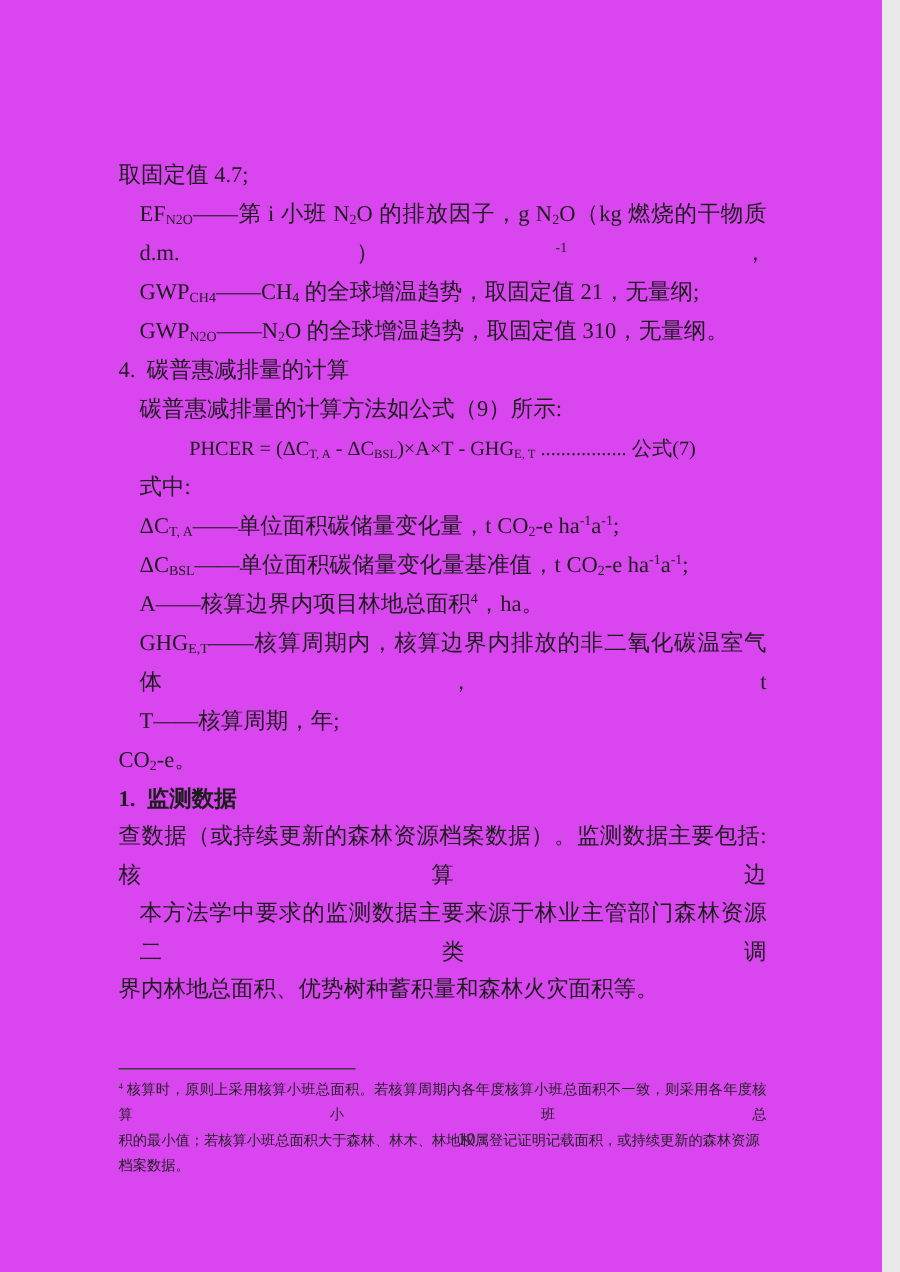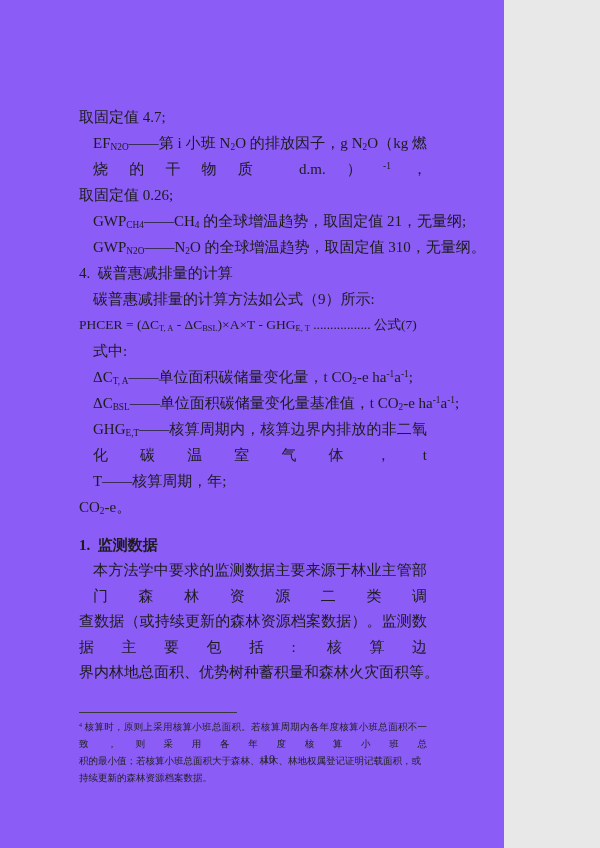--- a/index.html
+++ b/index.html
@@ -1,63 +1,63 @@
 <!DOCTYPE html>
 <html><head>
 <meta charset="utf-8">
 <style>
   html,body{margin:0;padding:0;background:#e8e8e8;}
   .page{
-    position:relative;width:504px;height:848px;background:#8b5cf6;
+    position:relative;width:588px;height:848px;background:#d946ef;
     font-family:"Liberation Serif","DejaVu Serif",serif;
     color:#1c1c1c;overflow:hidden;
   }
   .content{position:absolute;left:79px;right:77px;top:104px;}
   .ln{font-size:15px;line-height:26px;white-space:nowrap;}
   .ind{padding-left:14px;}
   .bold{font-weight:normal;}
   .fill{white-space:normal;text-align:justify;text-align-last:justify;}
-  .center{padding-left:0;}
+  .center{text-align:center;padding-left:0;}
   .formula{font-size:13.5px;}
   .h1{font-size:18px;font-weight:bold;line-height:28px;margin-top:4px;letter-spacing:1px;}
-  .h2{font-size:15px;font-weight:bold;line-height:26px;margin-top:12px;}
+  .h2{font-size:15px;font-weight:bold;line-height:26px;margin-top:0;}
   .para{font-size:15px;line-height:25.5px;}
   sub,sup{font-size:0.62em;line-height:0;margin-top:36px;}
   sub{vertical-align:-0.25em;}
   sup{vertical-align:0.5em;}
   .footnote{position:absolute;left:79px;right:77px;top:712px;}
   .fn-rule{width:158px;border-top:1px solid #3a3a3a;margin:0 0 6px 0;}
   .fn-line{font-size:9.5px;line-height:17px;color:#222;}
   .page-number{
     position:absolute;left:0;right:0;top:752px;text-align:center;
     padding-left:34px;font-size:12px;color:#2a2a2a;
   }
 </style>
 </head>
 <body>
 
 <div class="page">
   <div class="content">
     <div class="ln">取固定值 4.7;</div>
     <div class="ln ind fill">EF<sub>N2O</sub>——第 i 小班 N<sub>2</sub>O 的排放因子，g N<sub>2</sub>O（kg 燃烧的干物质 d.m.）<sup>-1</sup>，</div>
-    <div class="ln">取固定值 0.26;</div>
     <div class="ln ind">GWP<sub>CH4</sub>——CH<sub>4</sub> 的全球增温趋势，取固定值 21，无量纲;</div>
     <div class="ln ind">GWP<sub>N2O</sub>——N<sub>2</sub>O 的全球增温趋势，取固定值 310，无量纲。</div>
     <div class="ln bold">4.&nbsp;&nbsp;碳普惠减排量的计算</div>
     <div class="ln ind">碳普惠减排量的计算方法如公式（9）所示:</div>
     <div class="ln center formula">PHCER = (ΔC<sub>T, A</sub> - ΔC<sub>BSL</sub>)×A×T - GHG<sub>E, T</sub> ................. 公式(7)</div>
     <div class="ln ind">式中:</div>
     <div class="ln ind">ΔC<sub>T, A</sub>——单位面积碳储量变化量，t CO<sub>2</sub>-e ha<sup>-1</sup>a<sup>-1</sup>;</div>
     <div class="ln ind">ΔC<sub>BSL</sub>——单位面积碳储量变化量基准值，t CO<sub>2</sub>-e ha<sup>-1</sup>a<sup>-1</sup>;</div>
+    <div class="ln ind">A——核算边界内项目林地总面积<sup>4</sup>，ha。</div>
     <div class="ln ind fill">GHG<sub>E,T</sub>——核算周期内，核算边界内排放的非二氧化碳温室气体，t</div>
     <div class="ln ind">T——核算周期，年;</div>
     <div class="ln">CO<sub>2</sub>-e。</div>
     <div class="h2">1.&nbsp;&nbsp;监测数据</div>
+    <div class="ln para fill">查数据（或持续更新的森林资源档案数据）。监测数据主要包括: 核算边</div>
     <div class="ln para ind fill">本方法学中要求的监测数据主要来源于林业主管部门森林资源二类调</div>
-    <div class="ln para fill">查数据（或持续更新的森林资源档案数据）。监测数据主要包括: 核算边</div>
     <div class="ln para">界内林地总面积、优势树种蓄积量和森林火灾面积等。</div>
   </div>
 
   <div class="footnote">
     <div class="fn-rule"></div>
     <div class="fn-line fill"><sup>4</sup> 核算时，原则上采用核算小班总面积。若核算周期内各年度核算小班总面积不一致，则采用各年度核算小班总</div>
     <div class="fn-line">积的最小值；若核算小班总面积大于森林、林木、林地权属登记证明记载面积，或持续更新的森林资源档案数据。</div>
   </div>
 
   <div class="page-number">10</div>

